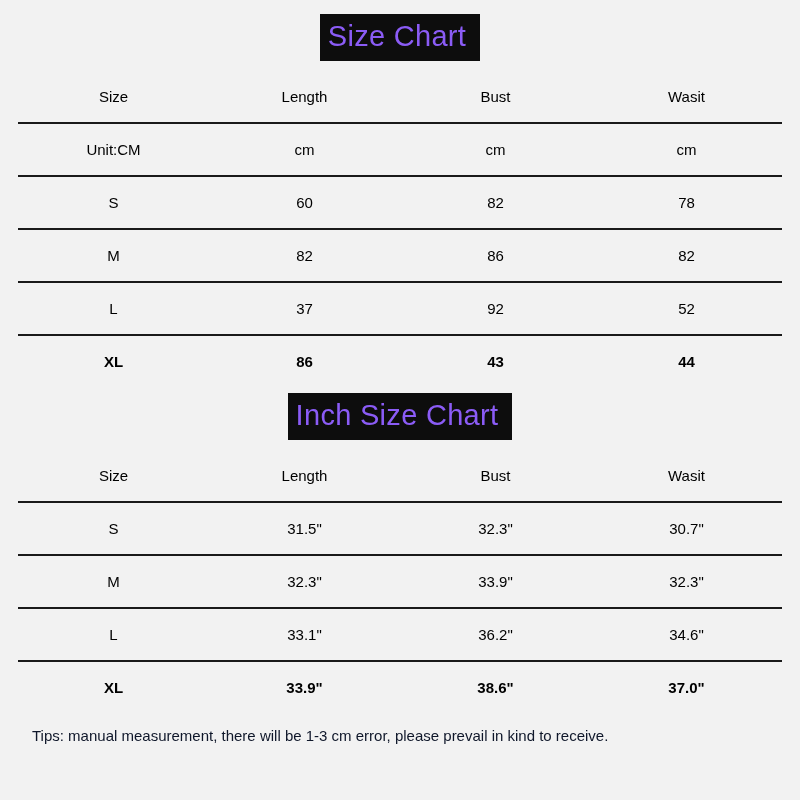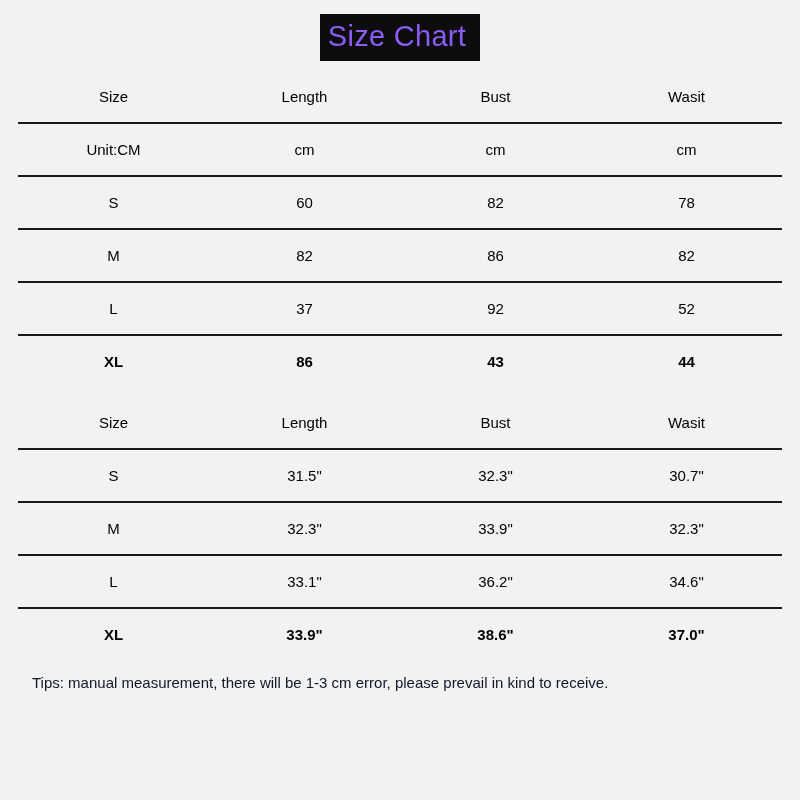--- a/index.html
+++ b/index.html
@@ -135,20 +135,23 @@
       </tr>
       <tr>
         <td>XL</td>
         <td>86</td>
         <td>43</td>
         <td>44</td>
       </tr>
     </tbody>
   </table>
 
+  <div class="title-wrap title-2">
+    <div class="title">Inch Size Chart</div>
+  </div>
 
   <table class="size-table">
     <colgroup>
         <col class="c1">
         <col class="c2">
         <col class="c3">
         <col class="c4">
       </colgroup>
     <thead>
       <tr class="head-row">

